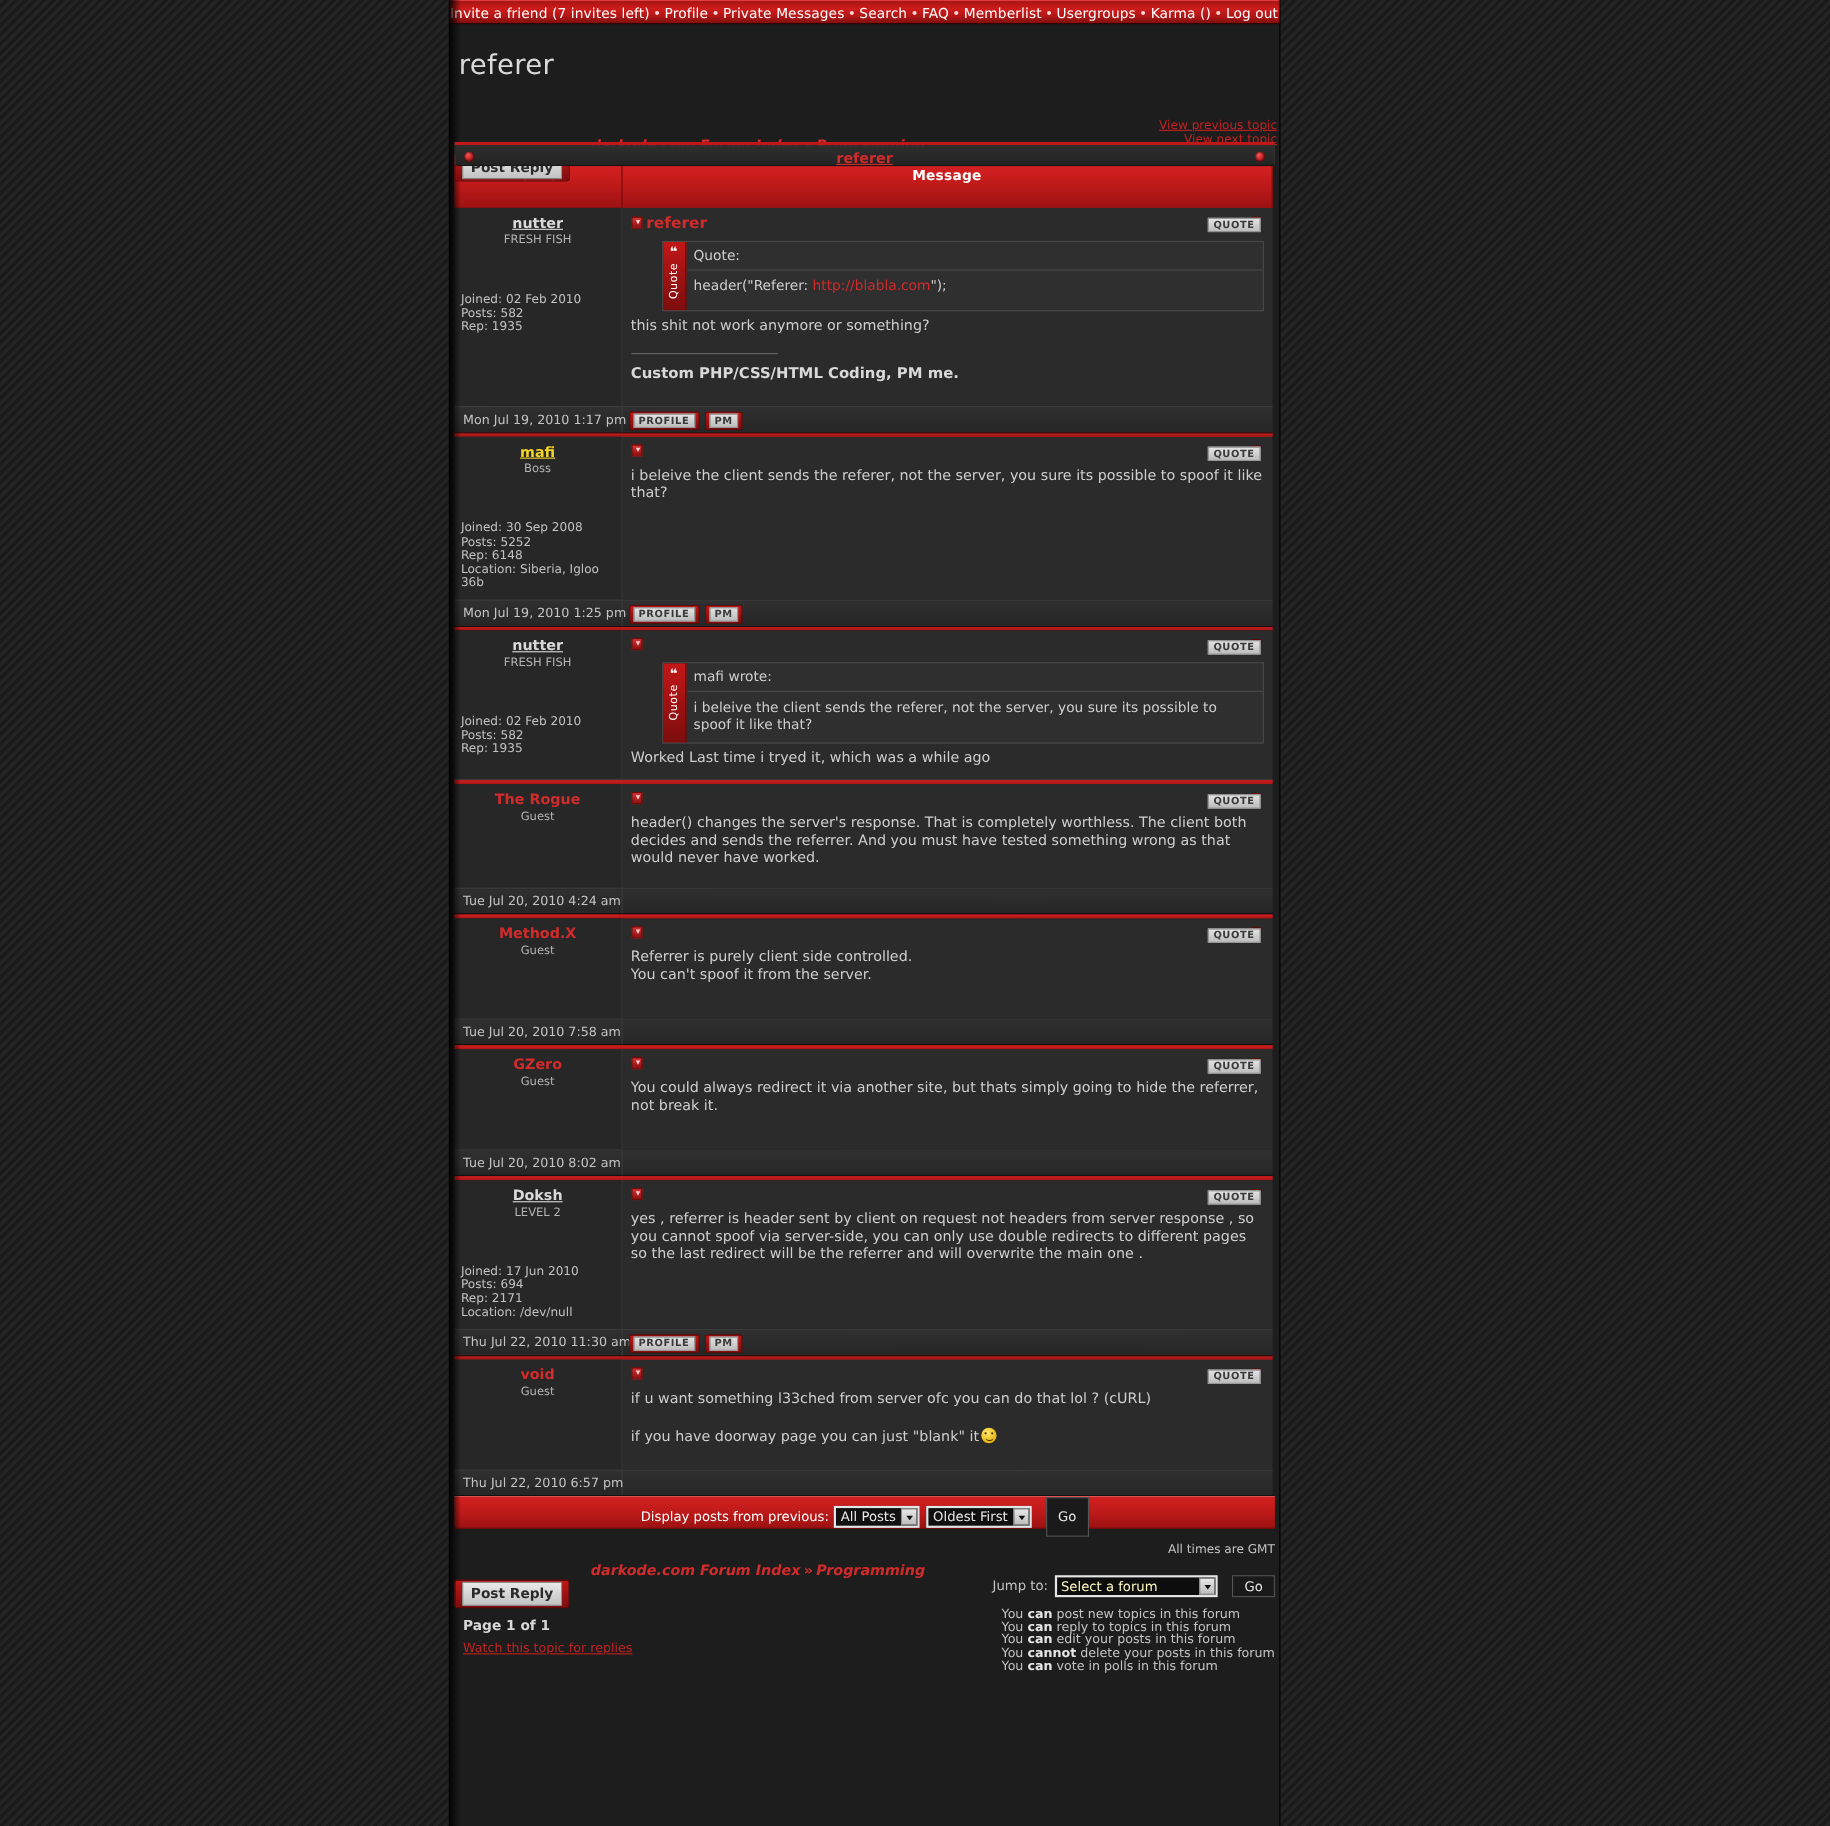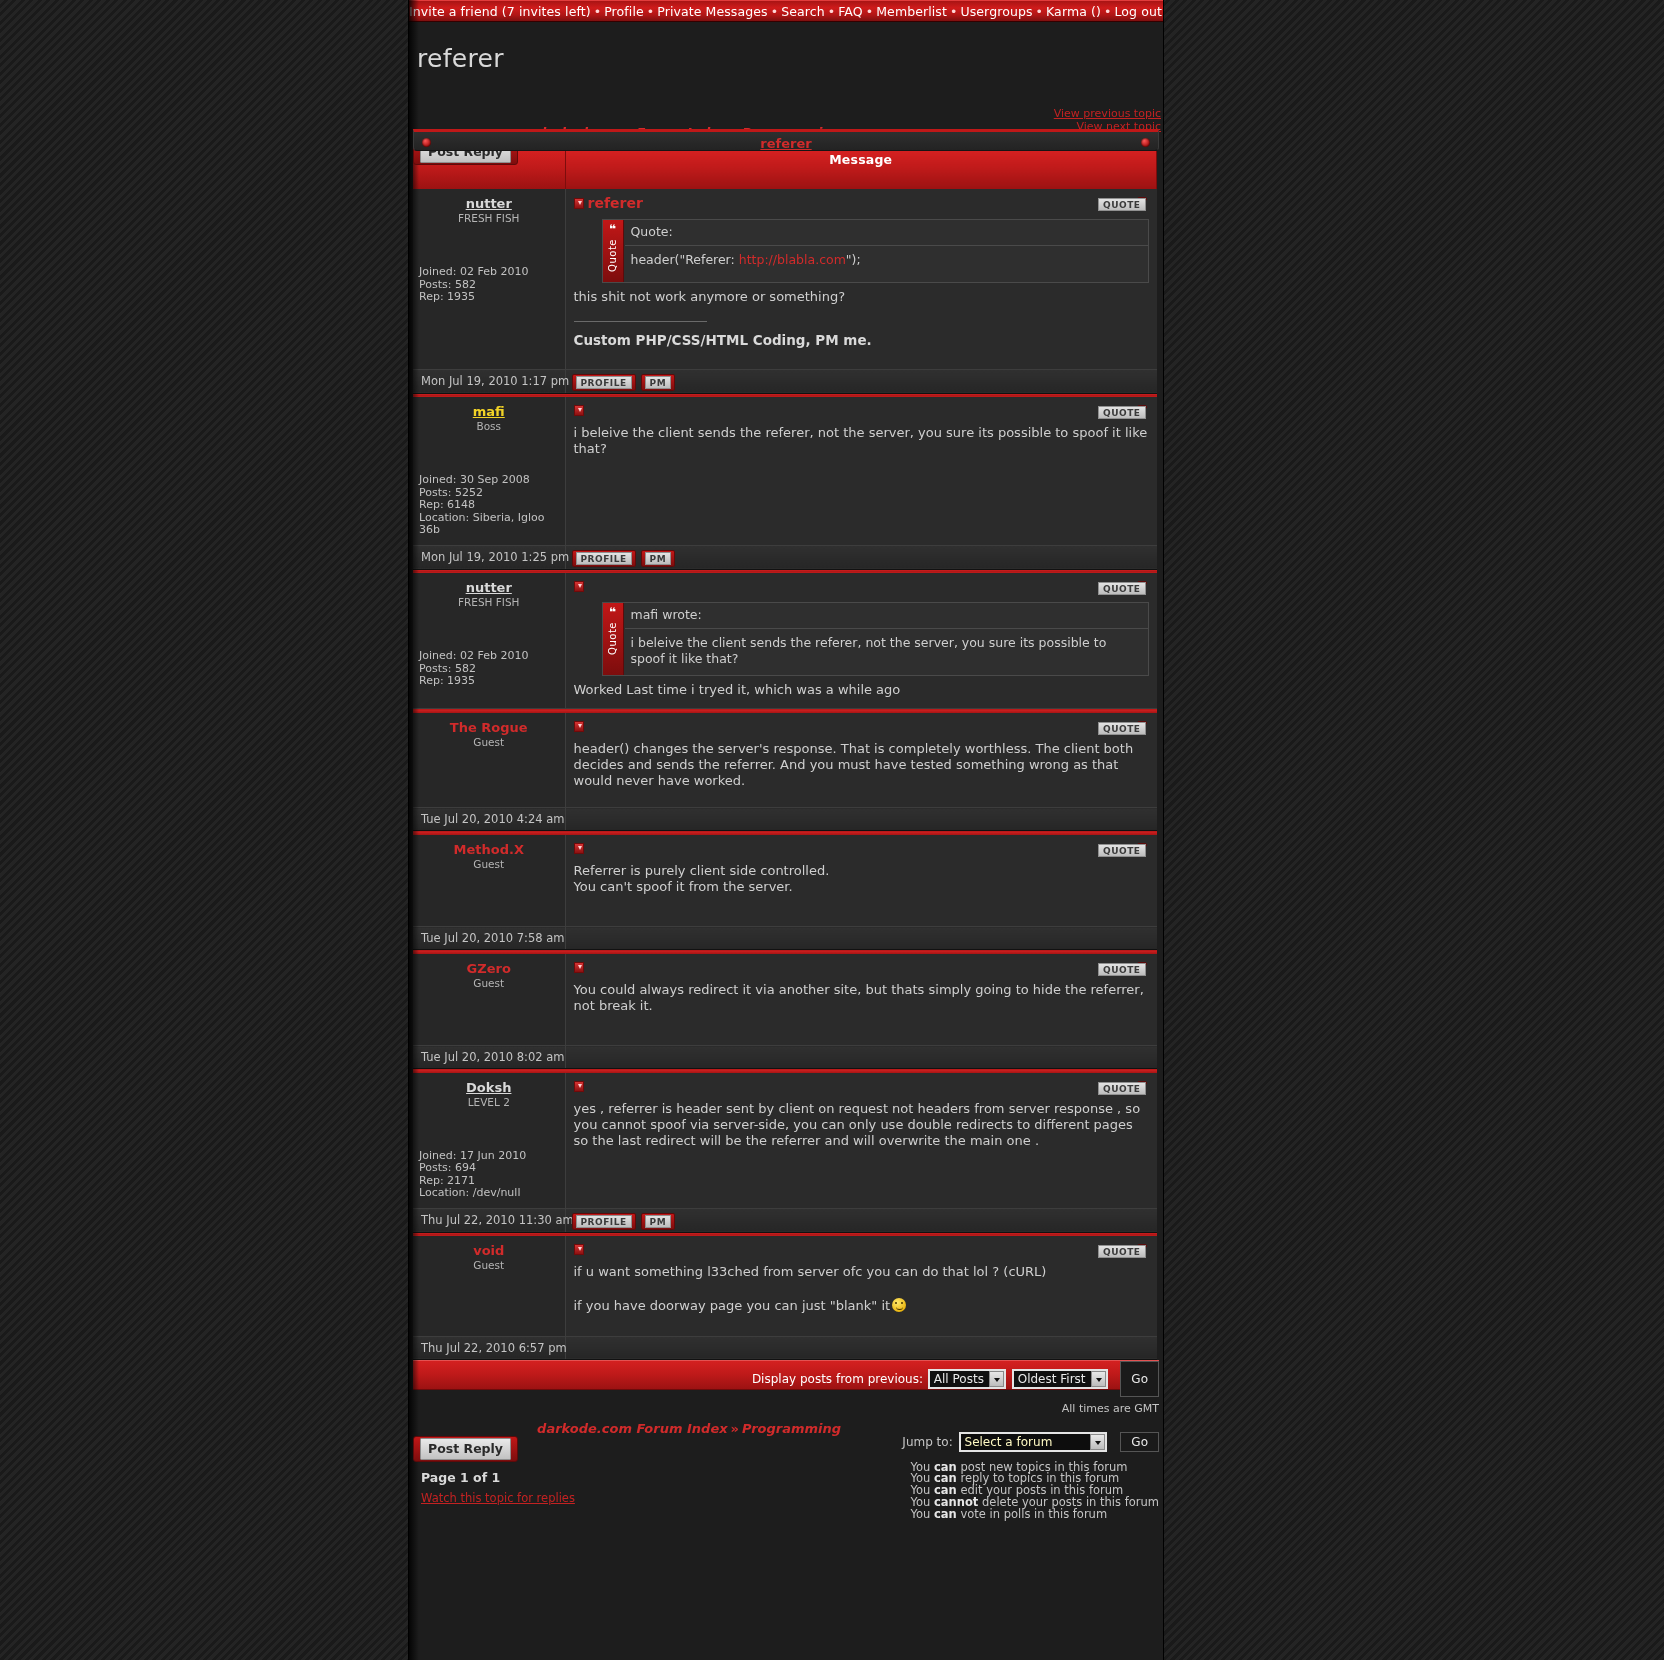--- a/index.html
+++ b/index.html
@@ -294,21 +294,21 @@
     border: none;
   }
 
   
   .displaybar {
     margin: 0 4px;
     background: linear-gradient(180deg,#d42020 0%,#c01a1a 45%,#9c1212 100%);
     border-top: 1px solid #e35252;
     border-bottom: 1px solid #6d0b0b;
     height: 30px; line-height: 30px;
-    text-align: right;
+    text-align: center;
     color: #fff; font-size: 12px;
   }
   .selbox {
     display: inline-block; vertical-align: middle;
     background: #101010; color: #e8e8e8;
     border: 2px solid #e4e4e4;
     font-size: 12px; height: 20px; line-height: 16px;
     padding: 0 0 0 4px; margin: 0 1px;
     position: relative;
   }

